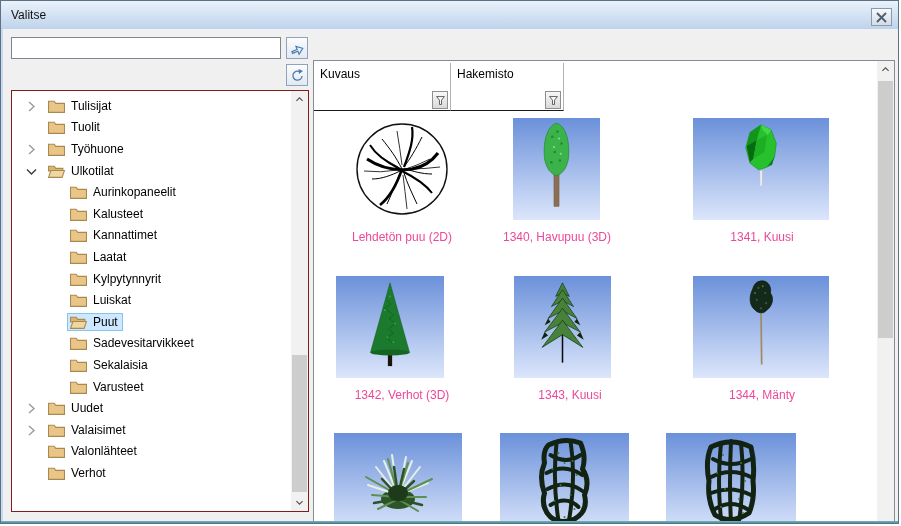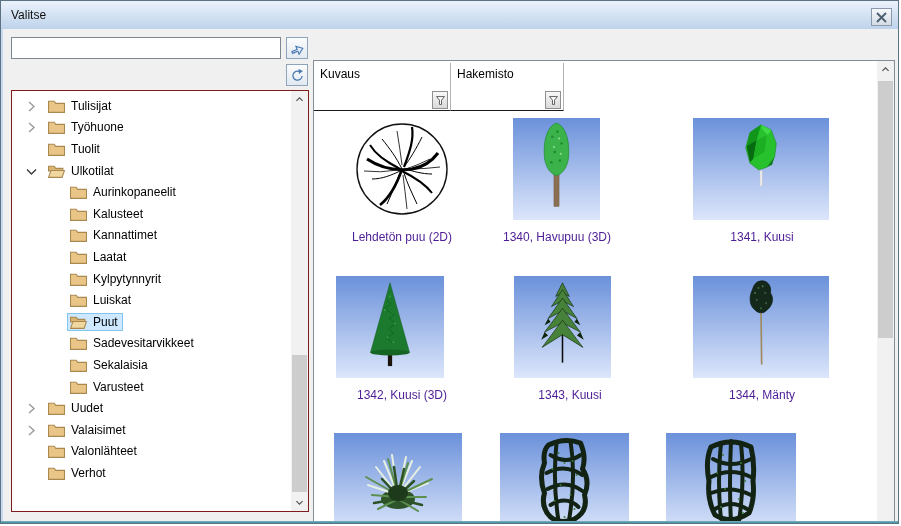--- a/index.html
+++ b/index.html
@@ -60,21 +60,21 @@
   .filter-btn { position:absolute; right:2px; bottom:1px; width:16px; height:18px;
                 background:linear-gradient(#f8f8f8,#dadada); border:1px solid #8f8f8f;
                 display:flex; align-items:center; justify-content:center; padding:0; }
   .ic-funnel { width:11px; height:11px; }
 
   .tile { position:absolute; overflow:hidden; }
   .thumb { width:100%; height:100%; }
   .thumb.blue { background:linear-gradient(#6b91da,#dce6fb); }
   .thumb.white { background:#fff; }
   .thumb svg { width:100%; height:100%; display:block; }
-  .glabel { position:absolute; height:15px; font-size:12px; color:#4c1d95; text-align:center; white-space:nowrap; }
+  .glabel { position:absolute; height:15px; font-size:12px; color:#ec4899; text-align:center; white-space:nowrap; }
 
   .t-r1c1{left:38px;top:57px;width:100px;height:102px}
   .t-r1c2{left:199px;top:57px;width:87px;height:102px}
   .t-r1c3{left:379px;top:57px;width:136px;height:102px}
   .t-r2c1{left:22px;top:215px;width:108px;height:102px}
   .t-r2c2{left:200px;top:215px;width:97px;height:102px}
   .t-r2c3{left:379px;top:215px;width:136px;height:102px}
   .t-r3c1{left:20px;top:372px;width:128px;height:100px}
   .t-r3c2{left:186px;top:372px;width:129px;height:100px}
   .t-r3c3{left:352px;top:372px;width:130px;height:100px}
@@ -159,39 +159,39 @@
               </svg>
             </span>
           <span class="titem">
               <svg class="ic-fold">
                 <use href="#i-fold-closed"></use>
               </svg>
               <span class="tlabel">Tulisijat</span>
             </span>
         </div>
         <div class="trow lvl1">
+          <span class="chev"></span>
+          <span class="titem">
+              <svg class="ic-fold">
+                <use href="#i-fold-closed"></use>
+              </svg>
+              <span class="tlabel">Tuolit</span>
+            </span>
+        </div>
+        <div class="trow lvl1">
           <span class="chev">
               <svg class="ic-chev">
                 <use href="#i-chev-r"></use>
               </svg>
             </span>
           <span class="titem">
               <svg class="ic-fold">
                 <use href="#i-fold-closed"></use>
               </svg>
               <span class="tlabel">Työhuone</span>
-            </span>
-        </div>
-        <div class="trow lvl1">
-          <span class="chev"></span>
-          <span class="titem">
-              <svg class="ic-fold">
-                <use href="#i-fold-closed"></use>
-              </svg>
-              <span class="tlabel">Tuolit</span>
             </span>
         </div>
         <div class="trow lvl1">
           <span class="chev">
               <svg class="ic-chev">
                 <use href="#i-chev-d"></use>
               </svg>
             </span>
           <span class="titem">
               <svg class="ic-fold">
@@ -489,21 +489,21 @@
                 <circle cx="56" cy="32" r="1.3"></circle>
                 <circle cx="50" cy="38" r="1.3"></circle>
               </g>
             <g fill="#4f7a50">
                 <circle cx="52" cy="12" r="1.1"></circle>
                 <circle cx="43" cy="20" r="1.1"></circle>
               </g>
           </svg>
         </div>
       </div>
-      <div class="glabel g-r2c1">1342, Kuusi (3D)</div>
+      <div class="glabel g-r2c1">1342, Verhot (3D)</div>
       <div class="glabel g-r2c2">1343, Kuusi</div>
       <div class="glabel g-r2c3">1344, Mänty</div>
 
       <div class="tile t-r3c1">
         <div class="thumb blue">
           <svg viewBox="0 0 100 100" preserveAspectRatio="xMidYMid meet">
             <ellipse cx="50" cy="66" rx="17" ry="10" fill="#2e5429"></ellipse>
             <g stroke="#e6efe2" stroke-width="2" stroke-linecap="round">
               <path d="M50,62 L28,34"></path>
                 <path d="M50,62 L44,22"></path>

